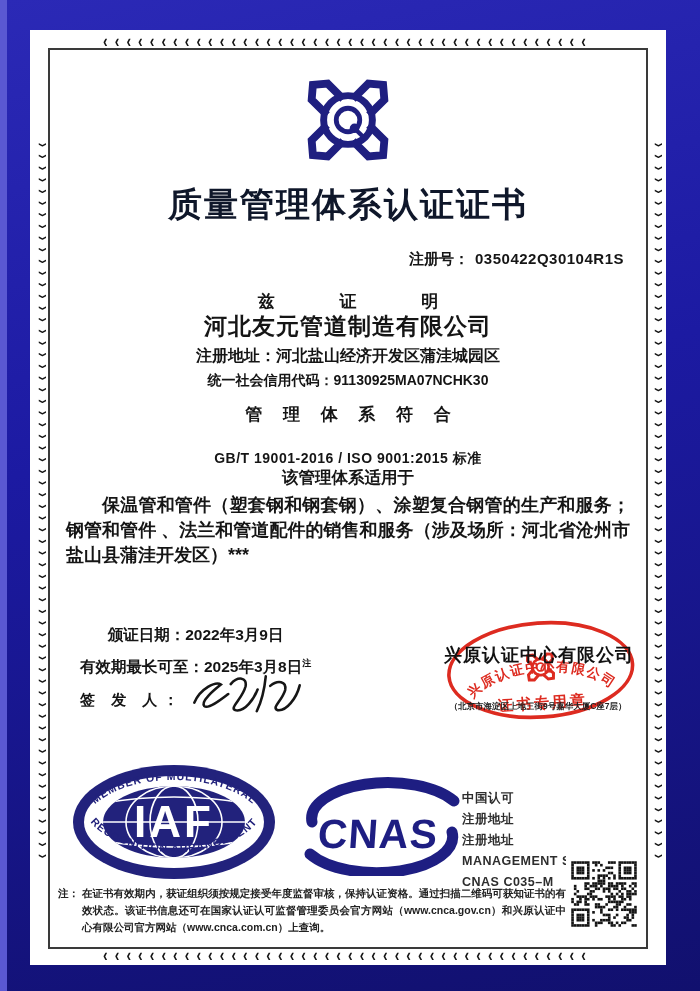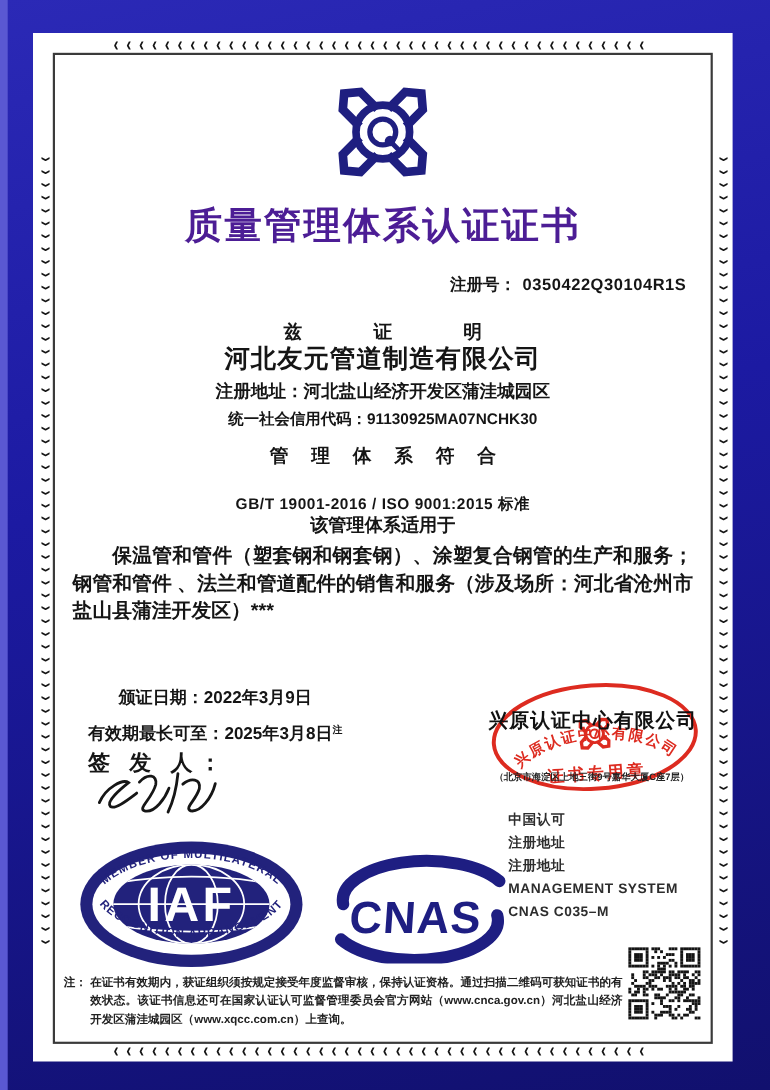--- a/index.html
+++ b/index.html
@@ -17,48 +17,48 @@
   .chev.top{top:3px;}
   .chev.bottom{bottom:4px;}
   .chev.v{width:910px;left:-445px;top:calc(50% - 8px);transform:rotate(-90deg) scaleY(1.35);}
   .chev.right{left:auto;right:-445px;}
   .inner{position:absolute;left:18px;right:18px;top:18px;bottom:16px;border:2px solid #3a3a3a;background:#fff;}
 
   .abs{position:absolute;left:0;right:0;}
   .center{text-align:center;}
 
   .logo-wrap{top:14px;}
-  .title{top:132px;font-size:34px;font-weight:bold;letter-spacing:2px;color:#4c1d95;}
+  .title{top:132px;font-size:34px;font-weight:bold;letter-spacing:2px;color:#0f172a;}
   .reg-line{top:200px;right:22px;left:auto;font-size:15px;font-weight:bold;}
   .reg-line .val{margin-left:6px;letter-spacing:0.5px;text-align:center;}
   .certify{top:240px;font-size:17px;font-weight:bold;letter-spacing:30px;text-indent:30px;}
   .company{top:261px;font-size:23px;font-weight:bold;letter-spacing:1px;}
   .address{top:296px;font-size:16px;font-weight:600;}
   .code{top:322px;font-size:14px;font-weight:600;}
   .conformity{top:353px;font-size:17px;font-weight:bold;letter-spacing:8px;text-indent:8px;}
   .standard{top:400px;font-size:14px;font-weight:bold;letter-spacing:0.5px;}
   .scope-head{top:417px;font-size:16.5px;font-weight:600;}
   .scope{top:443px;left:16px;right:16px;font-size:18px;font-weight:bold;line-height:25px;
          text-indent:2em;text-align:justify;}
   .dates{top:570px;left:30px;right:auto;font-size:15.5px;font-weight:bold;line-height:29px;text-align:center;}
   .dates sup{font-size:9px;font-weight:bold;}
-  .signer{top:630px;left:30px;right:auto;font-size:20px;font-weight:600;letter-spacing:6px;
-          display:flex;align-items:flex-start;flex-direction:column;}
+  .signer{top:630px;left:30px;right:auto;font-size:15px;font-weight:600;letter-spacing:6px;
+          display:flex;align-items:center;}
   .signature-svg{margin:-12px 0 0 4px;}
 
   .issuer-wrap{position:absolute;left:372px;top:565px;width:238px;height:140px;}
   .stamp-svg{position:absolute;left:8px;top:0;transform:rotate(-4deg);}
   .issuer-name{position:absolute;left:-28px;top:28px;width:290px;text-align:center;
                font-size:18px;font-weight:bold;color:#111;letter-spacing:1px;}
   .issuer-addr{position:absolute;left:-34px;top:86px;width:300px;text-align:center;
                font-size:8.5px;font-weight:600;color:#222;}
 
   .iaf-wrap{position:absolute;left:18px;top:712px;}
   .cnas-wrap{position:absolute;left:252px;top:726px;}
-  .accred{position:absolute;left:412px;top:685px;font-size:12.5px;line-height:21px;
+  .accred{position:absolute;left:412px;top:738px;font-size:12.5px;line-height:21px;
           color:#2d2d2d;font-weight:600;letter-spacing:0.5px;}
   .qr-wrap{position:absolute;left:516px;top:806px;width:76px;height:76px;}
 
   .footer{top:835px;left:8px;width:508px;display:flex;font-size:10.5px;line-height:17px;
           color:#222;font-weight:600;}
   .footer .lbl{flex:0 0 24px;}
   .footer .txt{flex:1;text-align:justify;}
 </style>
 </head>
 <body>
@@ -480,17 +480,17 @@
           <rect x="17" y="26" width="1" height="1" fill="#141414"></rect>
           <rect x="18" y="26" width="1" height="1" fill="#141414"></rect>
           <rect x="20" y="26" width="1" height="1" fill="#141414"></rect>
           <rect x="25" y="26" width="1" height="1" fill="#141414"></rect>
           <rect x="26" y="26" width="1" height="1" fill="#141414"></rect>
         </svg>
     </div>
 
     <div class="abs footer">
       <span class="lbl">注：</span>
-      <span class="txt">在证书有效期内，获证组织须按规定接受年度监督审核，保持认证资格。通过扫描二维码可获知证书的有效状态。该证书信息还可在国家认证认可监督管理委员会官方网站（www.cnca.gov.cn）河北盐山经济开发区蒲洼城园区（www.xqcc.com.cn）上查询。</span>
+      <span class="txt">在证书有效期内，获证组织须按规定接受年度监督审核，保持认证资格。通过扫描二维码可获知证书的有效状态。该证书信息还可在国家认证认可监督管理委员会官方网站（www.cnca.gov.cn）和兴原认证中心有限公司官方网站（www.cnca.com.cn）上查询。</span>
     </div>
 
   </div>
 </div>
 
 </body></html>

